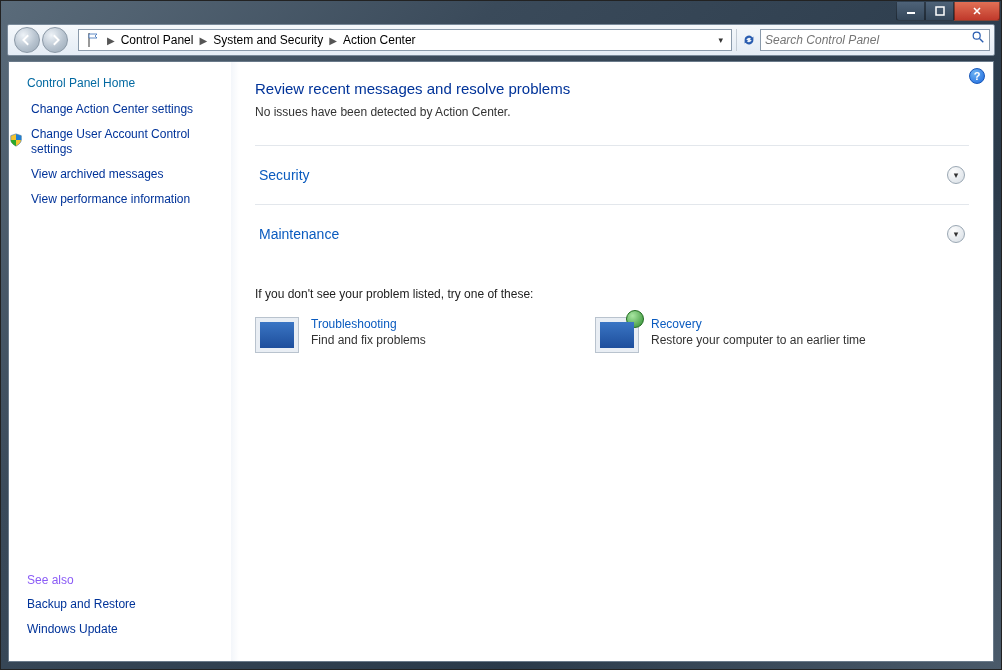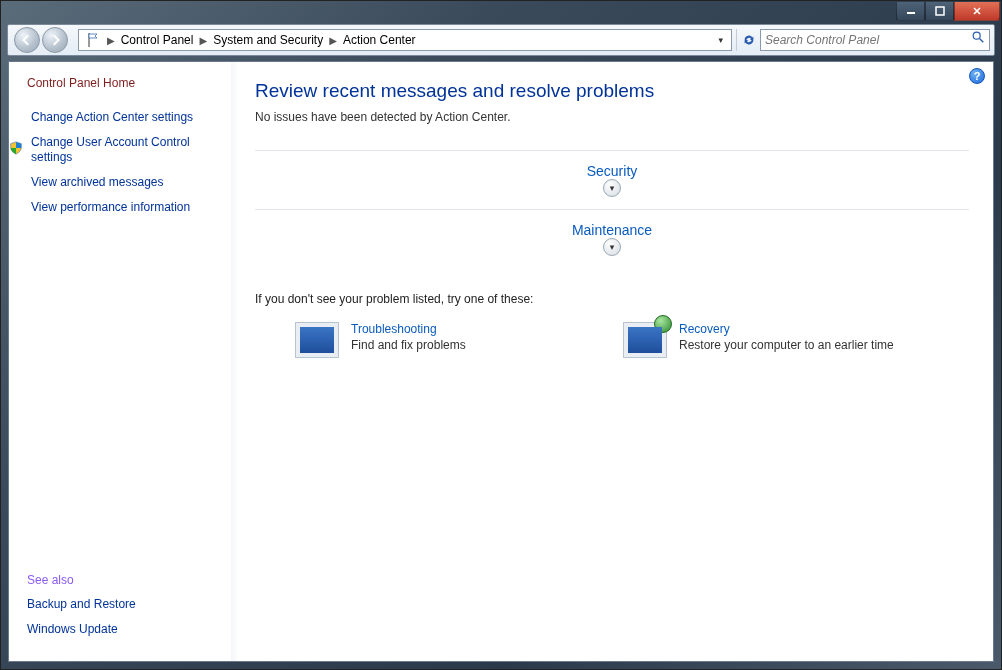--- a/index.html
+++ b/index.html
@@ -106,21 +106,21 @@
     display: flex;
   }
   .sidebar {
     width: 222px;
     background: #fff;
     padding: 14px 12px 10px 18px;
     display:flex; flex-direction:column;
     border-right: none;
   }
   .sidebar-top { flex: 0 0 auto; }
-  .sidebar h4 { font-size: 12px; font-weight: 400; color: #7f1d1d; margin-bottom: 20px; }
+  .sidebar h4 { font-size: 12px; font-weight: 400; color: #0369a1; margin-bottom: 12px; }
   .side-link {
     display:flex; align-items:center; gap:6px;
     color:#003399; cursor:pointer;
     margin-bottom: 10px;
     line-height: 1.25;
   }
   .side-link .icon { width:16px; flex:0 0 16px; margin-left:-18px; }
   .sidebar-bottom { margin-top:auto; padding-bottom: 4px;}
   .see-also { color:#8b5cf6; margin-bottom:10px; }
   .main {
@@ -129,39 +129,38 @@
     background: linear-gradient(to right, #f3f6fa 0, #ffffff 8px);
   }
   .help-icon {
     position:absolute; top:6px; right:8px;
     width:16px;height:16px;border-radius:50%;
     background: radial-gradient(circle at 35% 30%, #6db3f2, #1e69de);
     color:#fff;font-size:11px;font-weight:bold;
     display:flex;align-items:center;justify-content:center;
     border:1px solid #1656b8;
   }
-  .main h1 { color:#003399; font-size:19px; font-weight:400; margin-bottom:8px;}
+  .main h1 { color:#003399; font-size:15px; font-weight:400; margin-bottom:8px;}
   .subtext { color:#333; margin-bottom: 26px; }
   .section-row {
     display:flex; align-items:center; justify-content:space-between;
     border-top:1px solid #e3e7ec;
-    padding: 12px 4px;
-    flex-direction: column;
+    padding: 20px 4px;
   }
   .section-row:last-of-type { border-bottom:1px solid #e3e7ec; }
   .section-title { color:#0a5bbf; font-size:14px; }
   .chev {
     width:18px;height:18px;border-radius:50%;
     background: radial-gradient(circle at 35% 30%, #fdfdfd, #d6dde4);
     border:1px solid #9aa7b3;
     display:flex;align-items:center;justify-content:center;
     color:#333;font-size:9px;
   }
   .tryone { margin-top: 24px; color:#222; }
-  .tiles { display:flex; gap: 48px; margin-top: 16px; margin-left: 40px; }
+  .tiles { display:flex; gap: 60px; margin-top: 16px; }
   .tile { display:flex; gap:12px; width: 280px; align-items:flex-start;}
   .tile-icon {
     width:44px;height:36px;
     background:#e9eef4;border:1px solid #b9c3ce;
     position:relative; flex:0 0 44px;
   }
   .tile-icon::after{
     content:"";position:absolute;inset:4px;
     background:linear-gradient(#3a75c4,#1e4e9c);
   }

